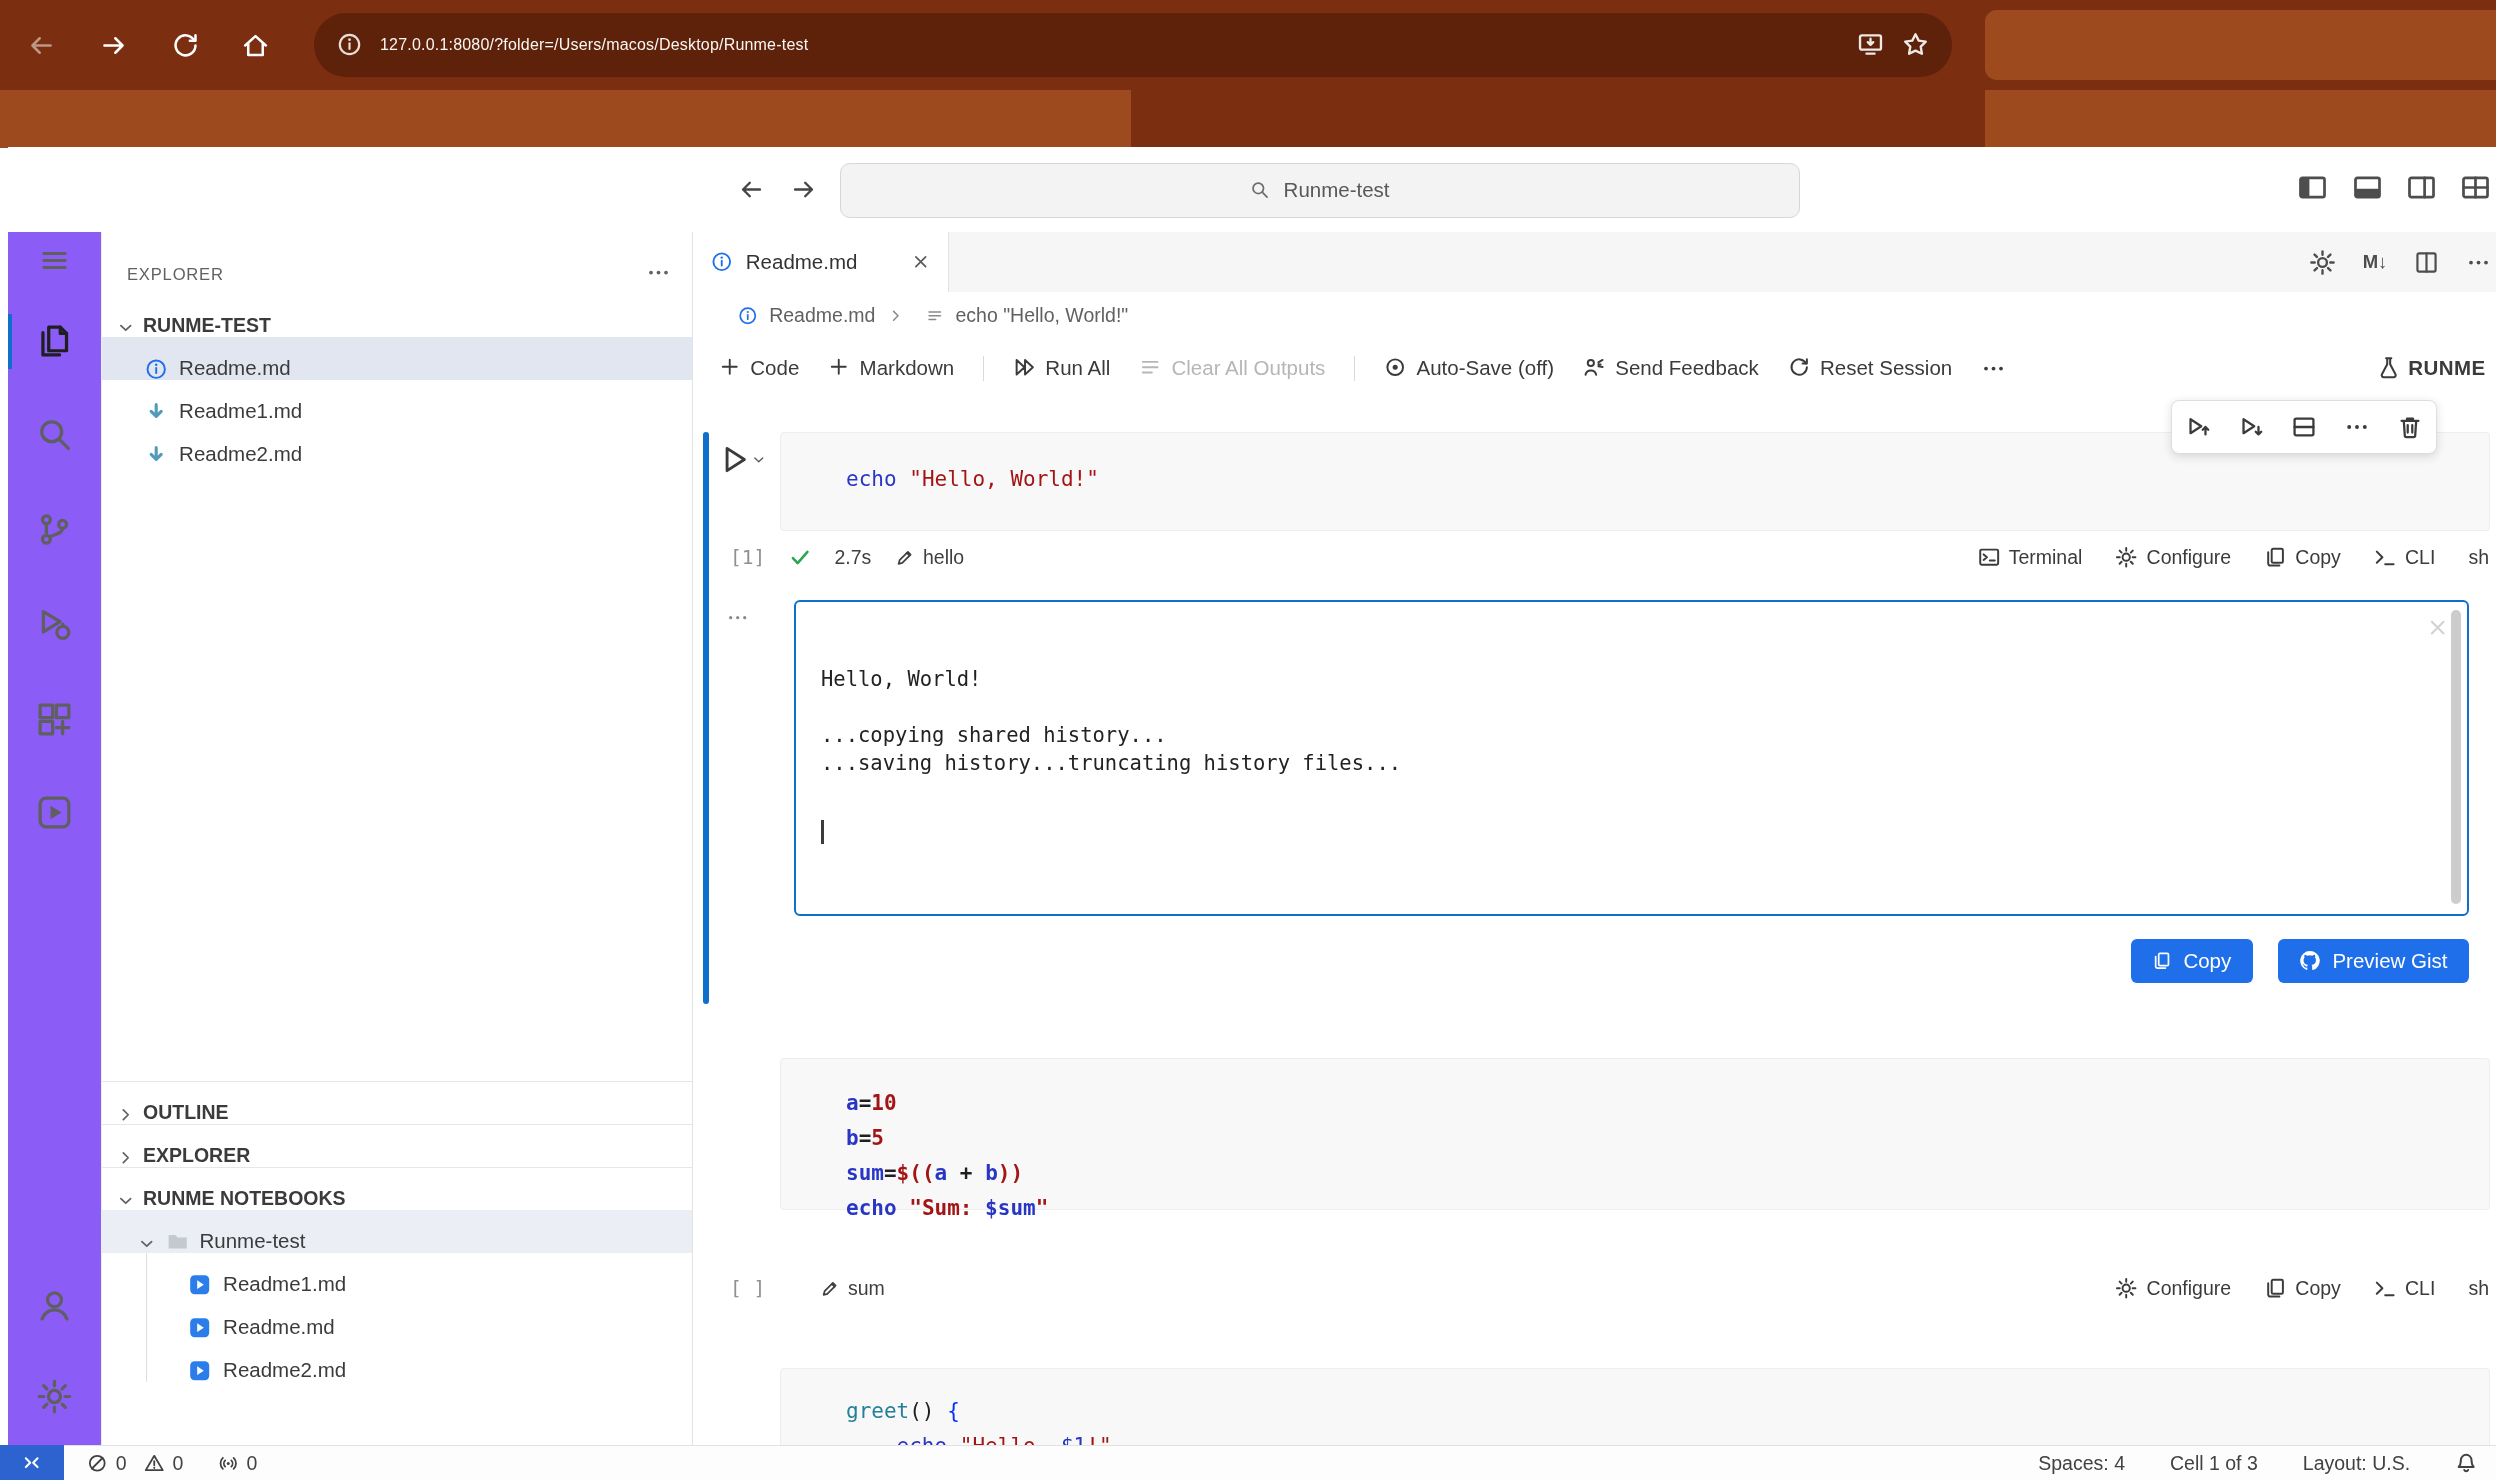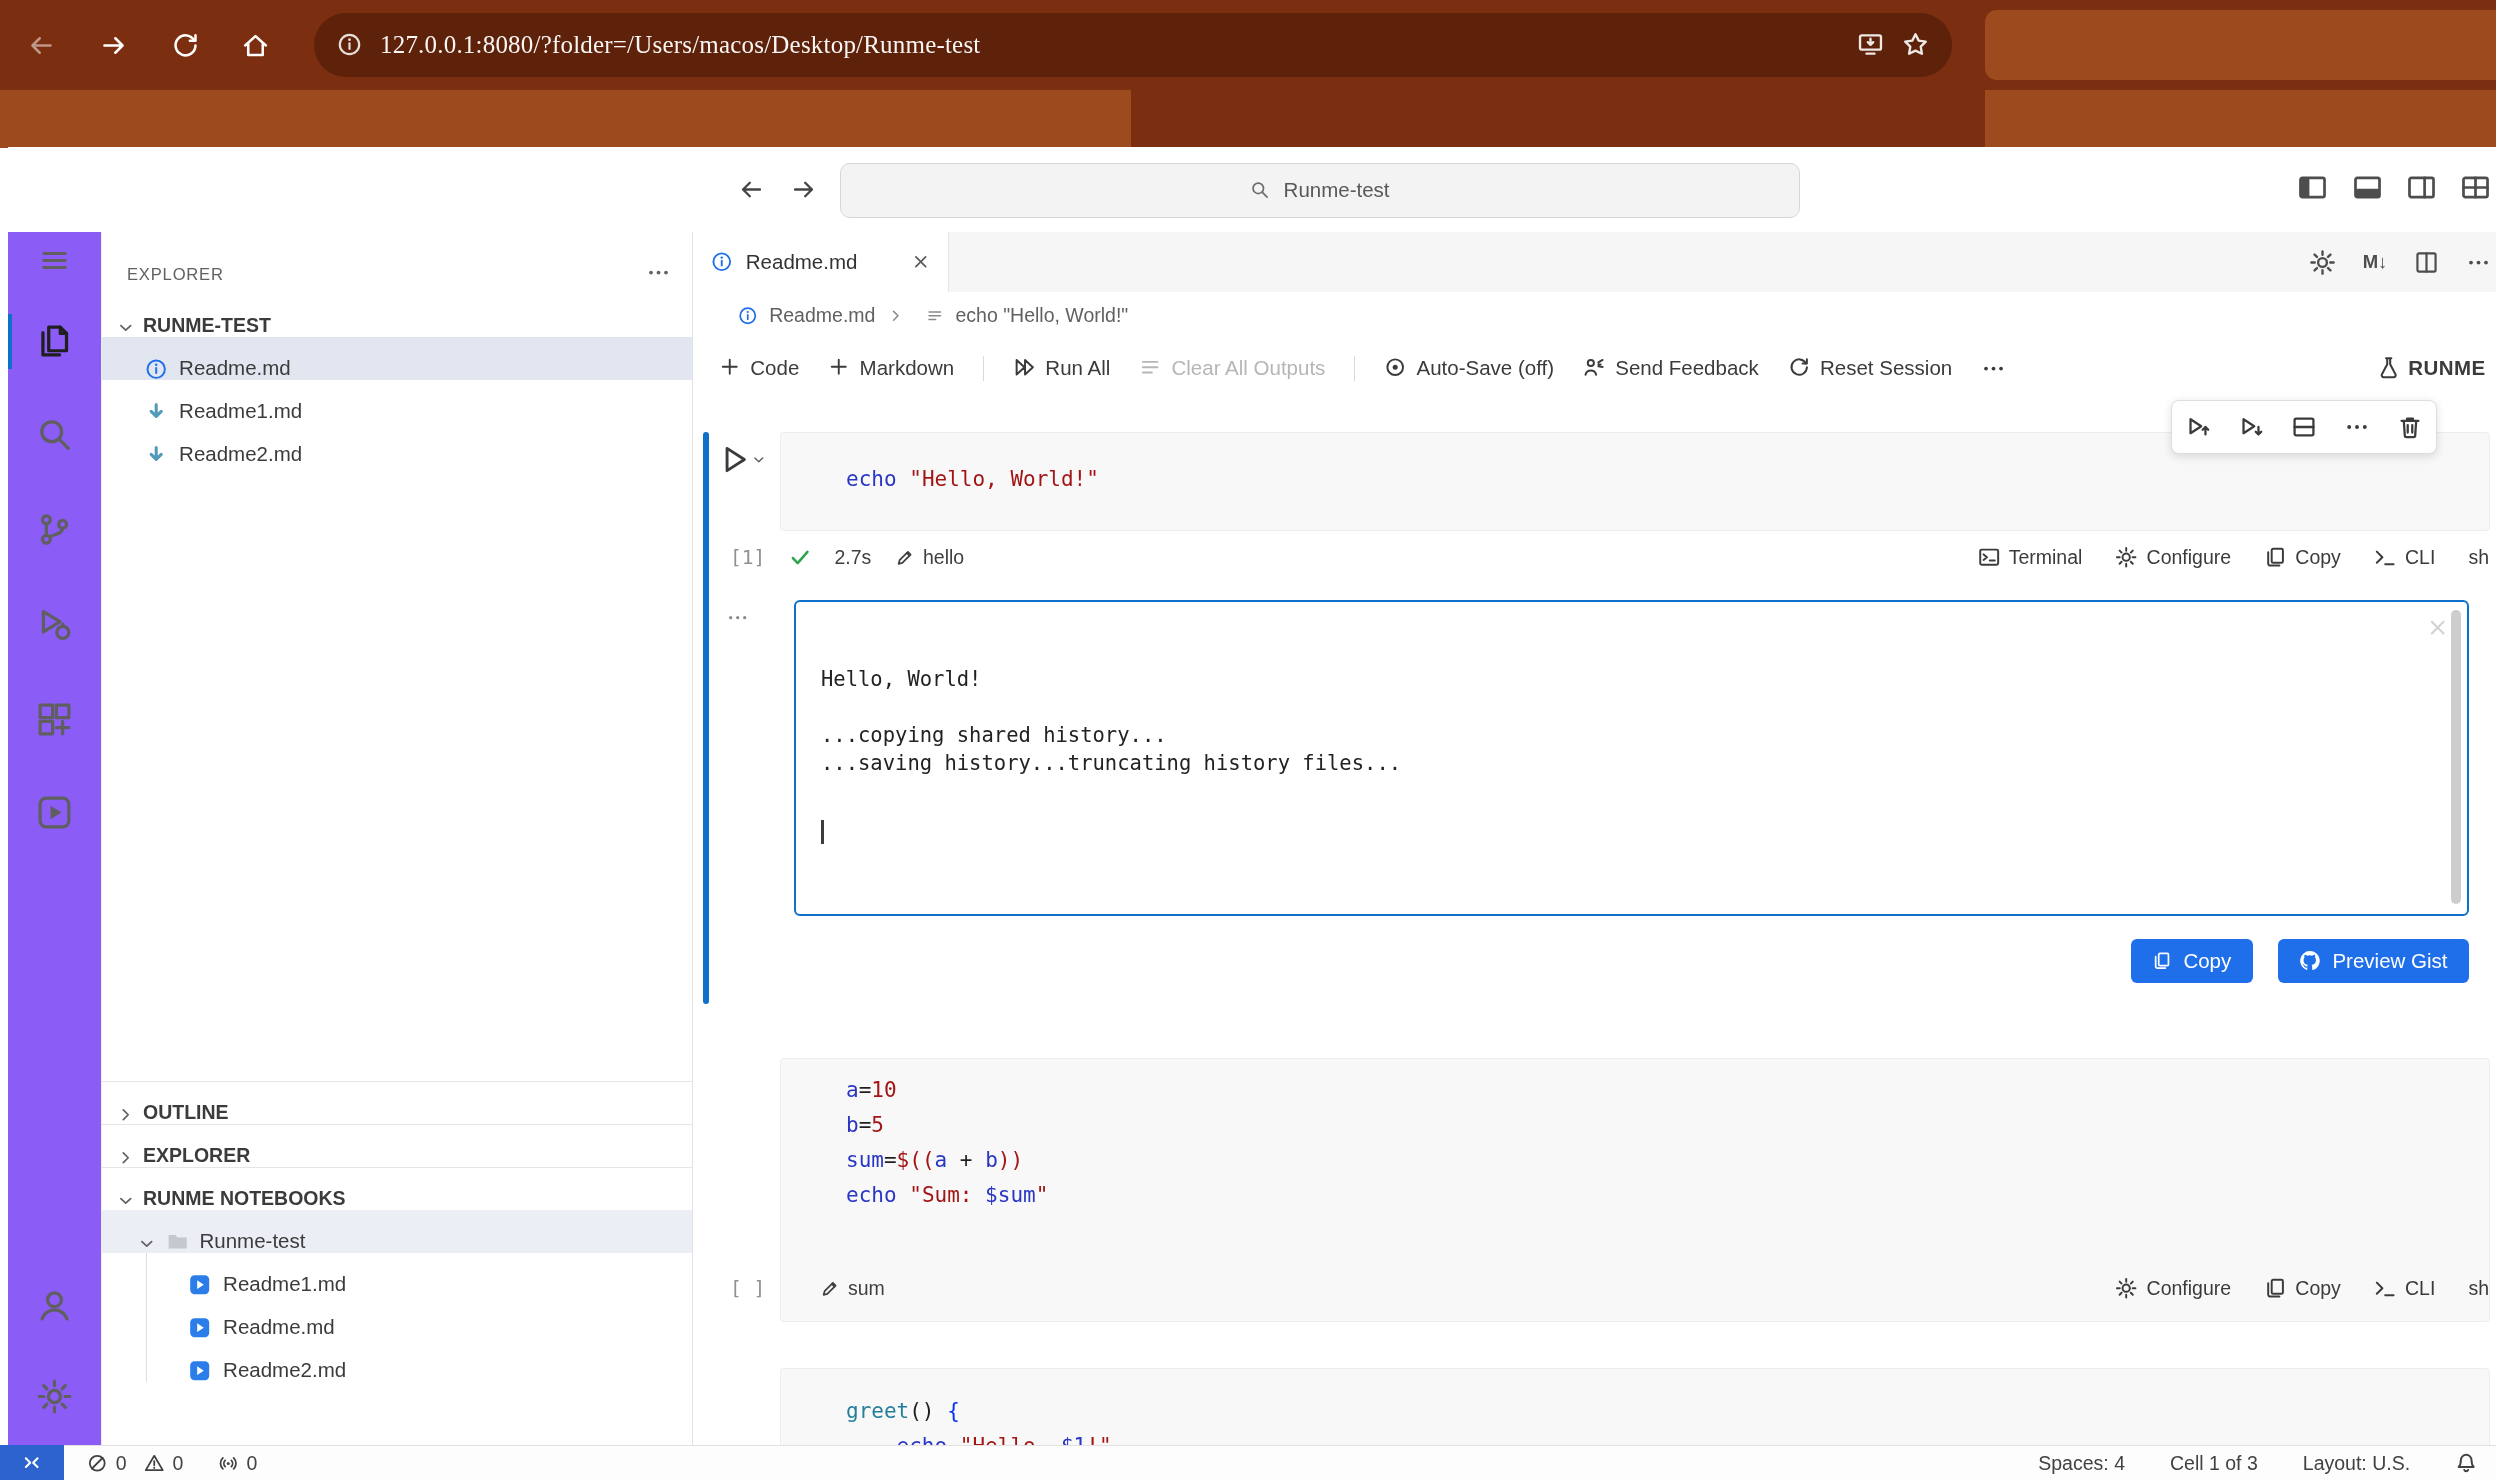--- a/index.html
+++ b/index.html
@@ -9,21 +9,21 @@
   
   svg.ic *{stroke:currentColor;fill:none;stroke-width:1.4;stroke-linecap:round;stroke-linejoin:round;}
   svg.ic .f{fill:currentColor;stroke:none;}
 
   
   .chrome{position:absolute;top:0;left:0;width:2497px;height:90px;background:#7b2e10;}
   .chrome .navic{position:absolute;top:21.5px;width:47px;height:47px;display:flex;align-items:center;justify-content:center;color:#fff;}
   .chrome .dim{color:rgba(255,255,255,.5);}
   .urlbar{position:absolute;left:314px;top:12.7px;width:1638px;height:64px;border-radius:32px;background:#5e2109;
           display:flex;align-items:center;gap:17.6px;padding:0 23.4px;box-sizing:border-box;color:#fff;}
-  .urlbar .url{font-size:25px;color:rgba(255,255,255,.96);letter-spacing:0.2px;flex:1;white-space:nowrap;overflow:hidden;font-family:Liberation Serif, serif;}
+  .urlbar .url{font-size:16px;color:rgba(255,255,255,.96);letter-spacing:0.2px;flex:1;white-space:nowrap;overflow:hidden;}
   .chrome-corner{position:absolute;left:1985px;top:9.8px;width:512px;height:70px;background:#9d4a1e;border-radius:11.7px 0 0 11.7px;}
   .band{position:absolute;top:90px;left:0;width:2497px;height:58px;background:#7b2e10;}
   .band .seg-l{position:absolute;left:0;top:0;width:1131px;height:58px;background:#9d4a1e;}
   .band .seg-r{position:absolute;left:1985px;top:0;width:512px;height:58px;background:#9d4a1e;}
 
   
   .vscode{position:absolute;top:147px;left:8px;width:2497px;height:1333px;background:#8b5cf6;}
 
   .titlebar{position:absolute;top:0;left:0;width:100%;height:85px;background:#fff;}
   .titlebar .histarrow{position:absolute;top:25px;width:39px;height:35px;display:flex;align-items:center;justify-content:center;color:#454545;}
@@ -565,21 +565,21 @@
           <span>Copy</span>
         </button>
         <button class="btn">
           <svg width="21.5" height="21.5" viewBox="0 0 16 16">
               <path fill="#fff" d="M8 .8a7.2 7.2 0 0 0-2.3 14c.4.1.5-.2.5-.4v-1.3c-2 .4-2.4-1-2.4-1-.3-.8-.8-1-.8-1-.7-.5 0-.5 0-.5.7.1 1.1.8 1.1.8.7 1.1 1.7.8 2.1.6.1-.5.3-.8.5-1-1.6-.2-3.3-.8-3.3-3.6 0-.8.3-1.4.7-1.9-.1-.2-.3-1 .1-2 0 0 .6-.2 2 .7a6.9 6.9 0 0 1 3.6 0c1.4-.9 2-.7 2-.7.4 1 .2 1.8.1 2 .4.5.7 1.1.7 1.9 0 2.8-1.7 3.4-3.3 3.6.3.2.5.7.5 1.4v2.1c0 .2.1.5.5.4A7.2 7.2 0 0 0 8 .8z"></path>
             </svg>
           <span>Preview Gist</span>
         </button>
       </div>
 
-      <div class="codeblock" style="top:826px;height:264px;padding-top:14px;">
+      <div class="codeblock" style="top:826px;height:152px;padding-top:27px;font-weight:bold;">
           <div class="code-line"><span class="tok-cmd">a</span><span class="tok-plain">=</span><span class="tok-num">10</span></div>
           <div class="code-line"><span class="tok-cmd">b</span><span class="tok-plain">=</span><span class="tok-num">5</span></div>
           <div class="code-line"><span class="tok-cmd">sum</span><span class="tok-plain">=</span><span class="tok-num">$((</span><span class="tok-cmd">a</span><span class="tok-plain"> + </span><span class="tok-cmd">b</span><span class="tok-num">))</span></div>
           <div class="code-line"><span class="tok-cmd">echo</span><span class="tok-plain"> </span><span class="tok-str">"Sum: </span><span class="tok-cmd">$sum</span><span class="tok-str">"</span></div>
         </div>
       <div class="cellstatus" style="top:1032px;">
         <span class="exec">[ ]</span>
         <div class="csitem" style="margin-left:31px;">
           <svg class="ic" width="19.5" height="19.5" viewBox="0 0 16 16">
               <path d="M3 13l.8-3L10.6 3.2l2.2 2.2L6 12.2 3 13z"></path>

